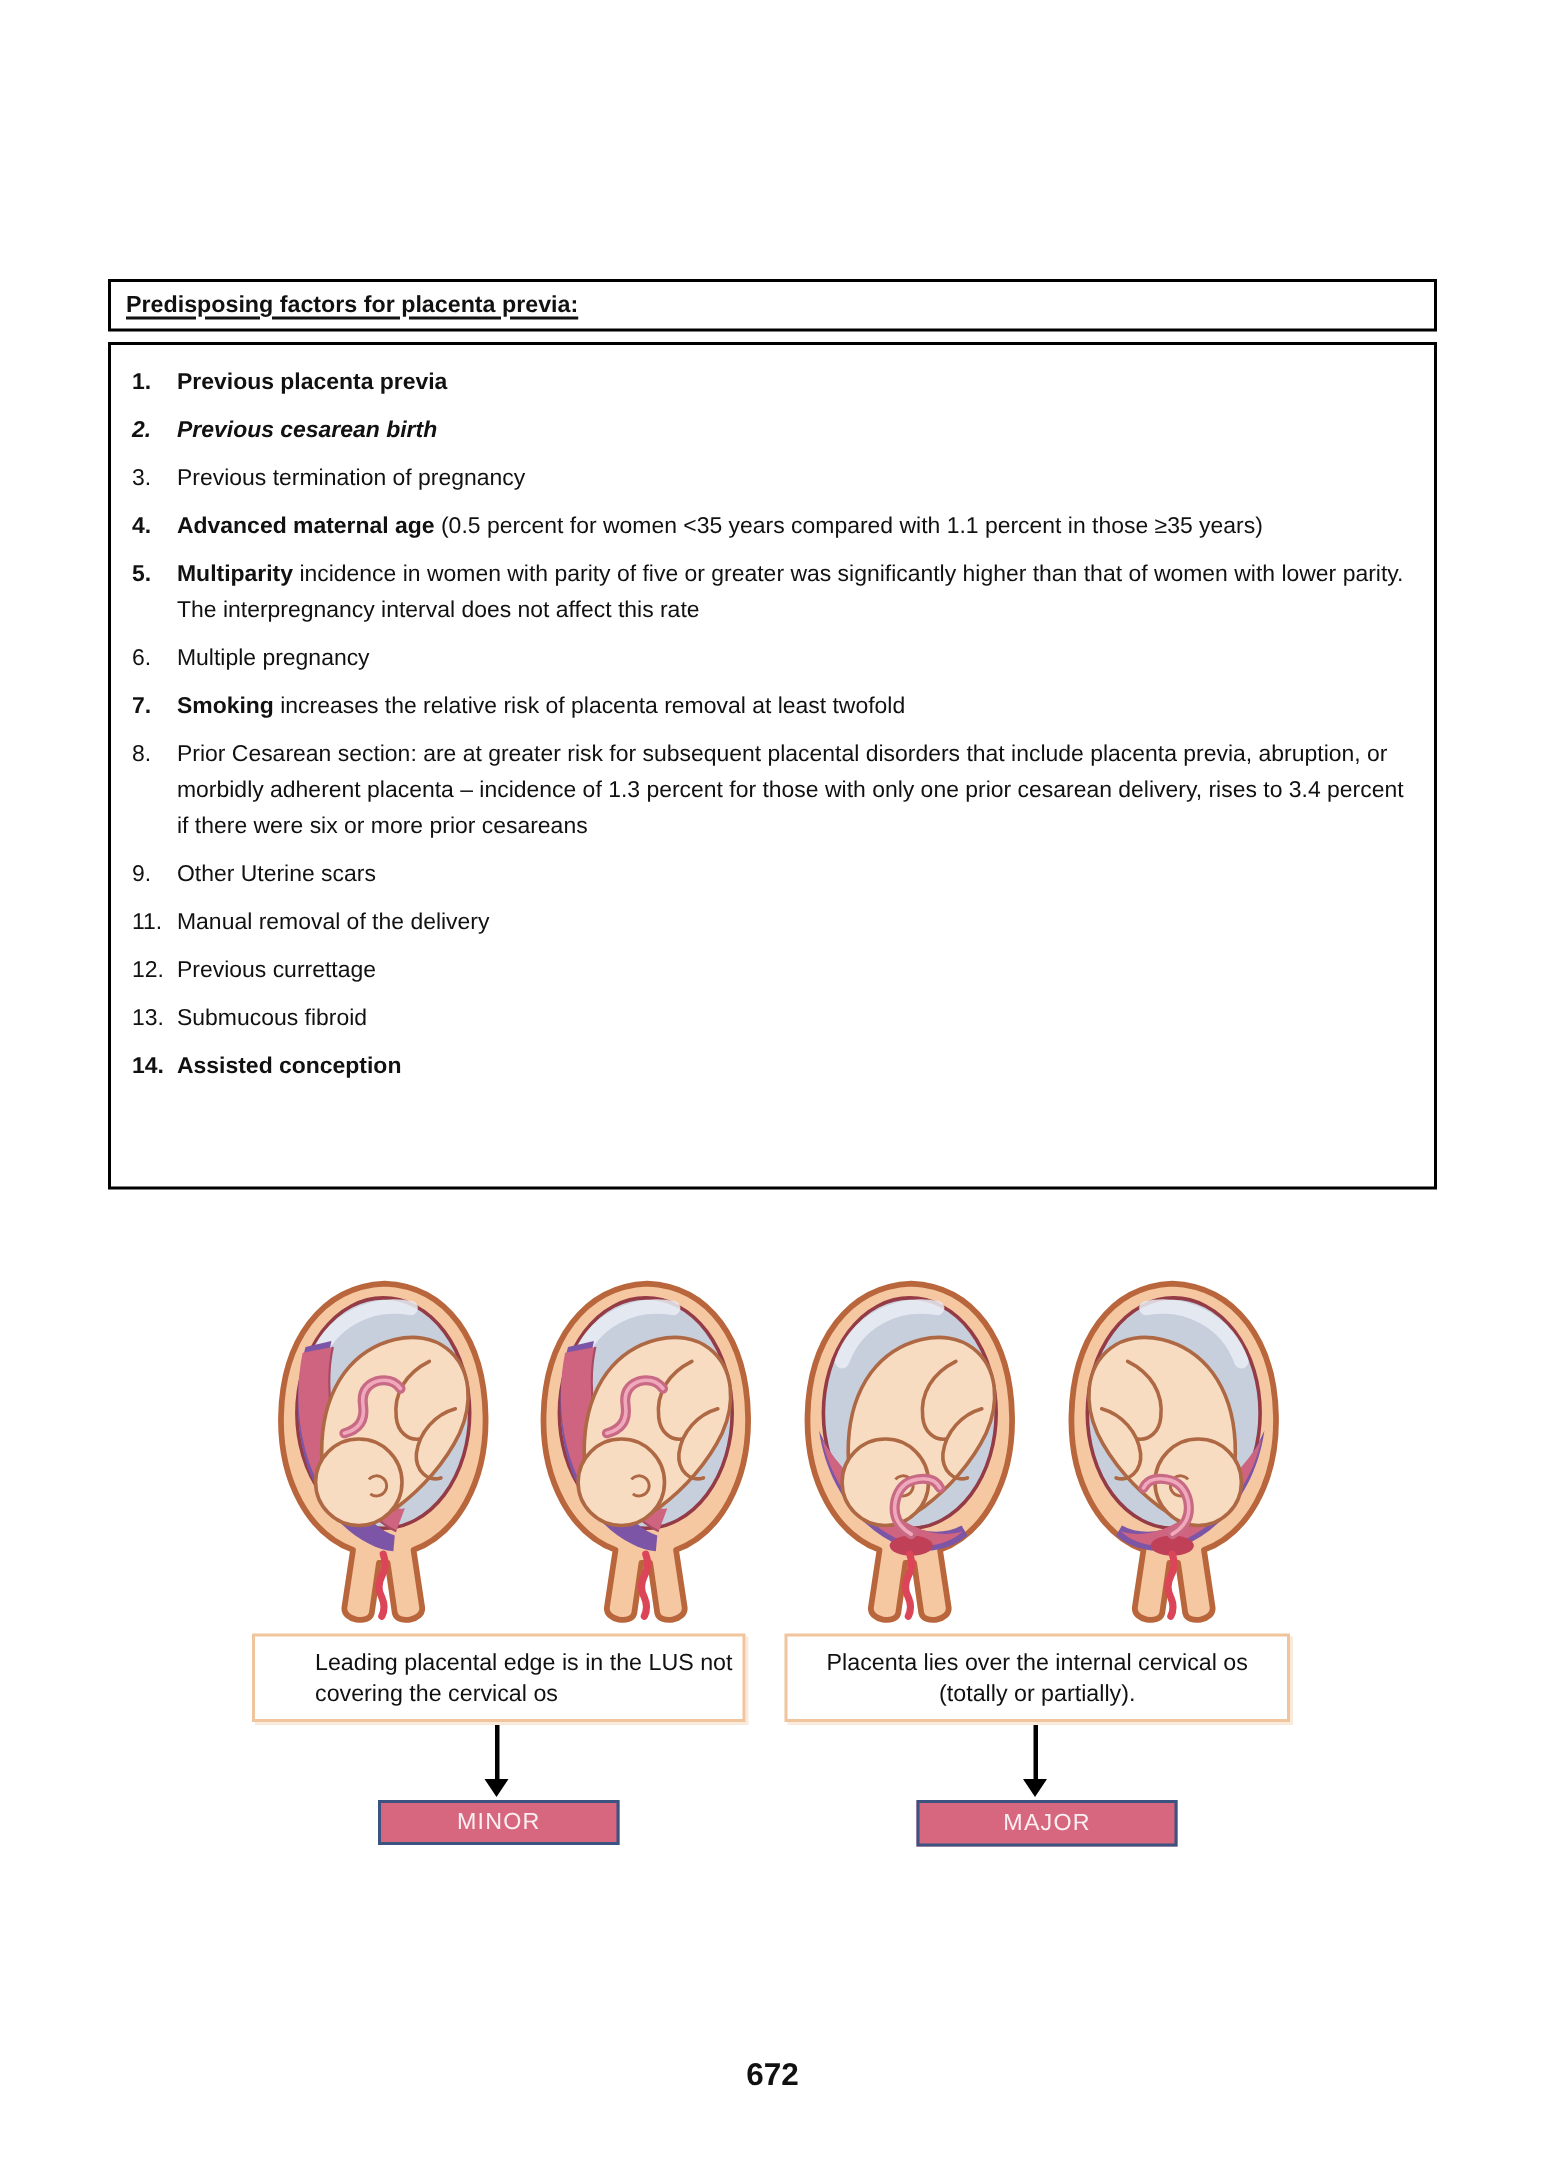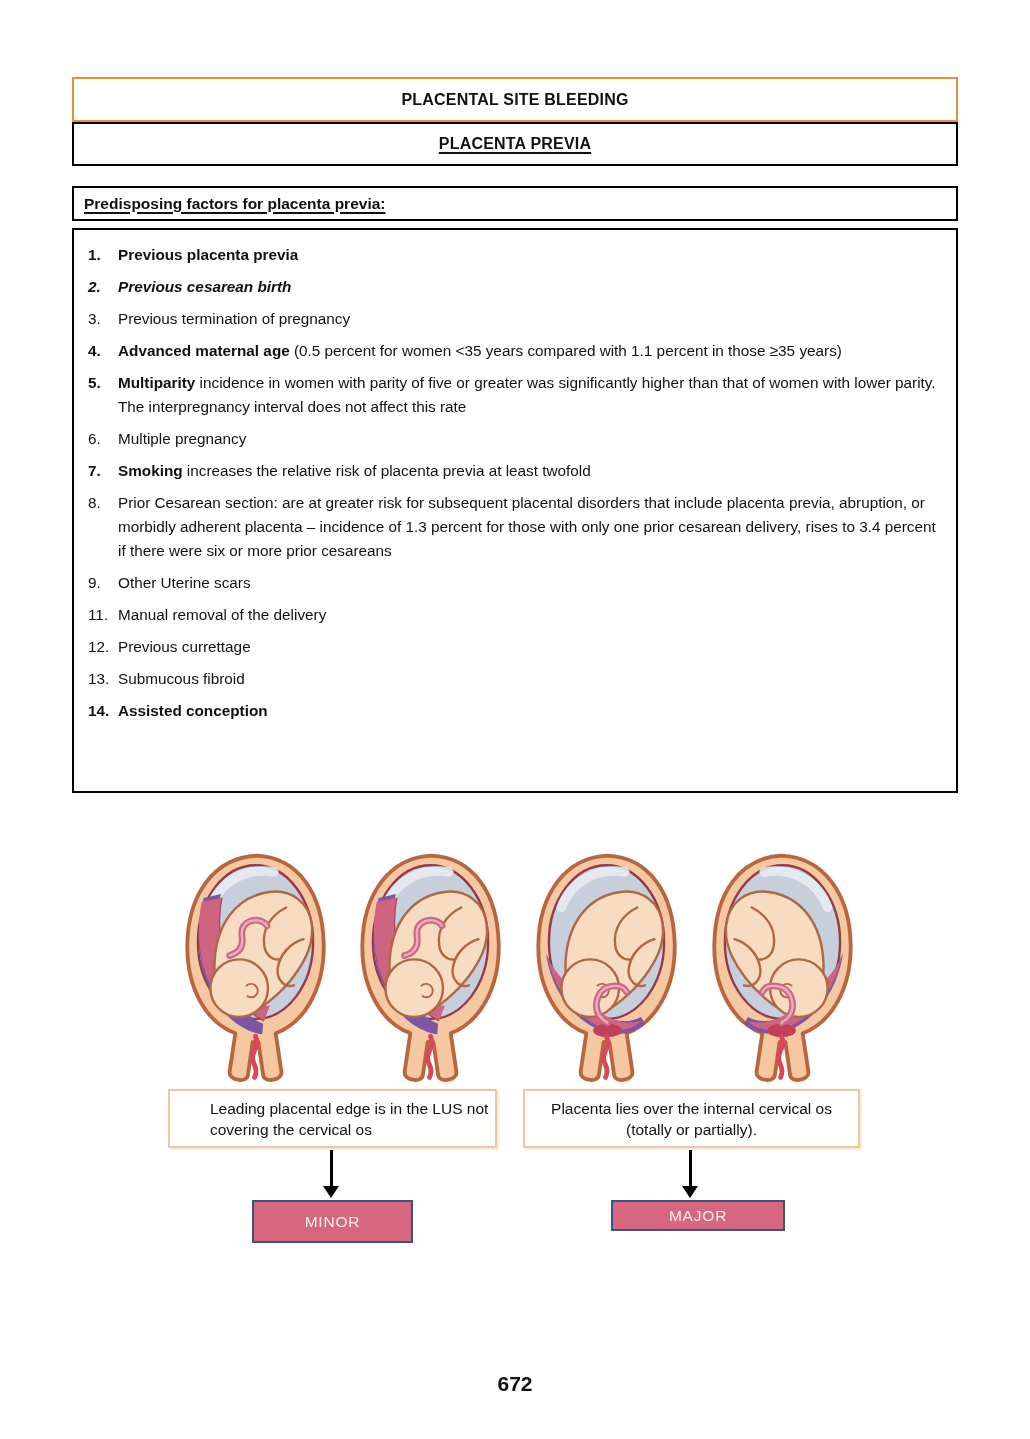--- a/index.html
+++ b/index.html
@@ -83,26 +83,20 @@
     </g>
     <g id="cord-low">
       <path d="M88,182 q-14,-8 -11,-23 q3,-13 15,-15 q12,-2 16,6" fill="none" stroke="#C96A85" stroke-width="7" stroke-linecap="round"></path>
       <path d="M88,182 q-14,-8 -11,-23 q3,-13 15,-15 q12,-2 16,6" fill="none" stroke="#F0A9BC" stroke-width="2.5" stroke-linecap="round"></path>
     </g>
   </defs>
 </svg>
 
 <div class="page">
 
-  <div class="abs box-orange title-line" style="left:72px;top:77px;width:886px;height:45px;">
-    <span>PLACENTAL SITE BLEEDING</span>
-  </div>
-  <div class="abs box title-line" style="left:72px;top:122px;width:886px;height:44px;">
-    <span class="u">PLACENTA PREVIA</span>
-  </div>
 
   <div class="abs box heading-box" style="left:72px;top:186px;width:886px;height:35px;">
     <span class="u">Predisposing factors for placenta previa:</span>
   </div>
 
   <div class="abs box list-box" style="left:72px;top:228px;width:886px;height:565px;">
     <div>
         <div class="factor-row">
           <span class="factor-num b">1.</span>
           <span class="factor-body"><span class="b">Previous placenta previa</span></span>
@@ -122,21 +116,21 @@
         <div class="factor-row">
           <span class="factor-num b">5.</span>
           <span class="factor-body"><span class="b">Multiparity</span><span> incidence in women with parity of five or greater was significantly higher than that of women with lower parity. The interpregnancy interval does not affect this rate</span></span>
         </div>
         <div class="factor-row">
           <span class="factor-num">6.</span>
           <span class="factor-body"><span>Multiple pregnancy</span></span>
         </div>
         <div class="factor-row">
           <span class="factor-num b">7.</span>
-          <span class="factor-body"><span class="b">Smoking</span><span> increases the relative risk of placenta previa at least twofold</span></span>
+          <span class="factor-body"><span class="b">Smoking</span><span> increases the relative risk of placenta removal at least twofold</span></span>
         </div>
         <div class="factor-row">
           <span class="factor-num">8.</span>
           <span class="factor-body"><span>Prior Cesarean section: are at greater risk for subsequent placental disorders that include placenta previa, abruption, or morbidly adherent placenta – incidence of 1.3 percent for those with only one prior cesarean delivery, rises to 3.4 percent if there were six or more prior cesareans</span></span>
         </div>
         <div class="factor-row">
           <span class="factor-num">9.</span>
           <span class="factor-body"><span>Other Uterine scars</span></span>
         </div>
         <div class="factor-row">
@@ -204,18 +198,18 @@
   </div>
   <div class="abs label-box label-center" style="left:523px;top:1089px;width:337px;height:59px;">
     <span>Placenta lies over the internal cervical os (totally or partially).</span>
   </div>
 
   <div class="abs down-arrow" style="left:330px;top:1150px;height:37px;"></div>
   <div class="abs arrow-head" style="left:323px;top:1186px;"></div>
   <div class="abs down-arrow" style="left:689px;top:1150px;height:37px;"></div>
   <div class="abs arrow-head" style="left:682px;top:1186px;"></div>
 
-  <div class="abs badge" style="left:252px;top:1200px;width:161px;height:43px;">MINOR</div>
+  <div class="abs badge" style="left:252px;top:1200px;width:161px;height:30px;">MINOR</div>
   <div class="abs badge" style="left:611px;top:1200px;width:174px;height:31px;">MAJOR</div>
 
   <div class="abs page-num" style="left:0;top:1372px;">672</div>
 
 </div>
 
 </body></html>

